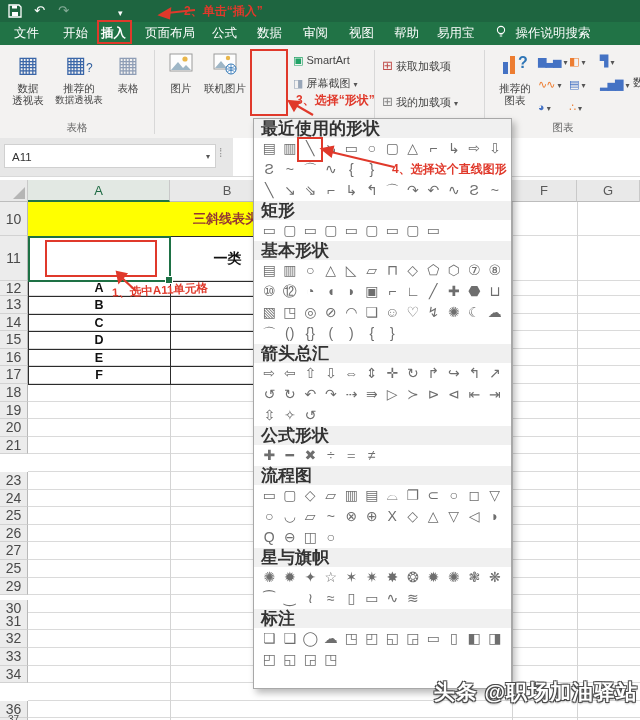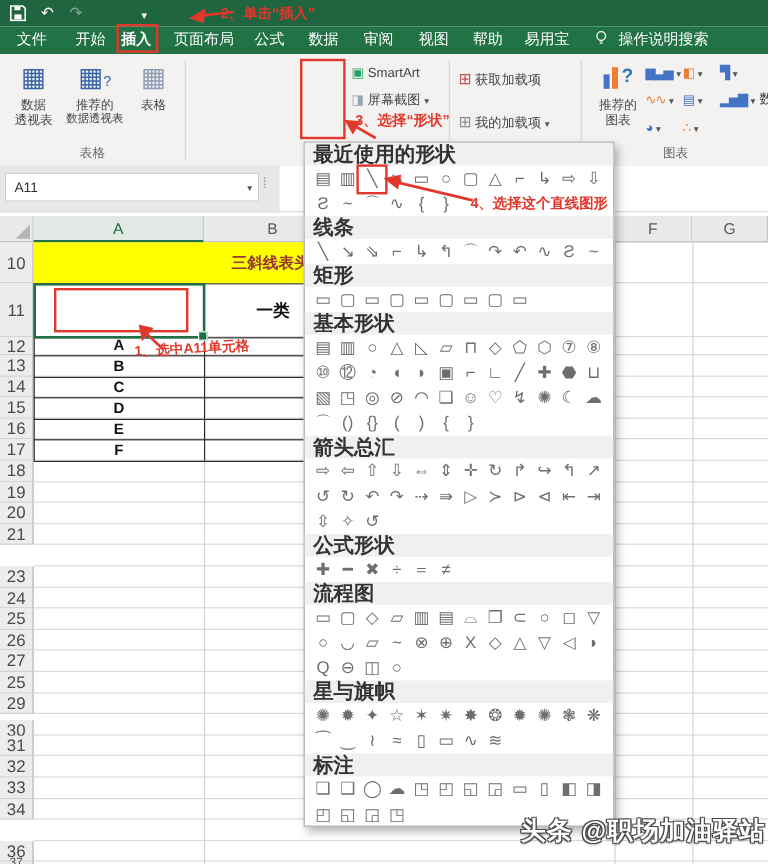--- a/index.html
+++ b/index.html
@@ -108,20 +108,42 @@
     <span class="ic" style="color:#3a66a8;font-size:22px;">▦<span style="font-size:12px;color:#2e5e9e;">?</span></span>
     <div class="rb-lbl">推荐的</div>
     <div class="rb-lbl" style="font-size:9.5px;">数据透视表</div>
   </div>
   <div class="rb-big" style="left:108px;width:40px;">
     <span class="ic" style="color:#8e9db5;font-size:22px;">▦</span>
     <div class="rb-lbl">表格</div>
   </div>
   <div class="rb-divider" style="left:154px;"></div>
 
+  <div class="rb-big" style="left:160px;width:42px;">
+    <span class="ic">
+      <svg width="26" height="24" viewBox="0 0 26 24" style="margin-top:4px;">
+          <rect x="2" y="2" width="22" height="17" fill="#fdfdfd" stroke="#9b9b9b"></rect>
+          <circle cx="17" cy="7" r="2.6" fill="#e9b64a"></circle>
+          <path d="M3 18 l7-8 5 6 3-3 5 5z" fill="#9eb6c6"></path>
+        </svg>
+    </span>
+    <div class="rb-lbl">图片</div>
+  </div>
+  <div class="rb-big" style="left:202px;width:46px;">
+    <span class="ic">
+      <svg width="26" height="24" viewBox="0 0 26 24" style="margin-top:4px;">
+          <rect x="2" y="2" width="22" height="15" fill="#fdfdfd" stroke="#9b9b9b"></rect>
+          <circle cx="16" cy="6" r="2.2" fill="#e9b64a"></circle>
+          <path d="M3 16 l6-7 5 6 3-3 6 4z" fill="#9eb6c6"></path>
+          <circle cx="19" cy="17" r="5" fill="#fff" stroke="#2e75b6"></circle>
+          <path d="M14.5 17h9M19 12.5v9M15.5 14.5c2 1.5 5 1.5 7 0M15.5 19.5c2-1.5 5-1.5 7 0" stroke="#2e75b6" fill="none" stroke-width=".8"></path>
+        </svg>
+    </span>
+    <div class="rb-lbl">联机图片</div>
+  </div>
 
 
   <div class="rb-small" style="left:293px;top:9px;">
     <span class="ic" style="color:#21a366;">▣</span><span>SmartArt</span>
   </div>
   <div class="rb-small" style="left:293px;top:31px;">
     <span class="ic" style="color:#98a6b8;">◨</span><span>屏幕截图</span> <span class="caret">▾</span>
   </div>
 
   <div class="rb-divider" style="left:374px;"></div>
@@ -255,21 +277,20 @@
 <div class="a-letter" style="top:348.8px;height:18px;line-height:18px;">E</div>
 <div class="a-letter" style="top:366.4px;height:18px;line-height:18px;">F</div>
 <div id="sel-a11">
     <div class="handle"></div>
   </div>
 
 <div class="abs" id="shapes-panel">
     <div class="sec-h">最近使用的形状</div>
     <div class="shape-row"><div class="shape-cell" style="display: inline-block;">▤</div><div class="shape-cell" style="display: inline-block;">▥</div><div class="shape-cell" style="display: inline-block;">╲</div><div class="shape-cell" style="display: inline-block;">↘</div><div class="shape-cell" style="display: inline-block;">▭</div><div class="shape-cell" style="display: inline-block;">○</div><div class="shape-cell" style="display: inline-block;">▢</div><div class="shape-cell" style="display: inline-block;">△</div><div class="shape-cell" style="display: inline-block;">⌐</div><div class="shape-cell" style="display: inline-block;">↳</div><div class="shape-cell" style="display: inline-block;">⇨</div><div class="shape-cell" style="display: inline-block;">⇩</div></div>
     <div class="shape-row"><div class="shape-cell" style="display: inline-block;">Ƨ</div><div class="shape-cell" style="display: inline-block;">~</div><div class="shape-cell" style="display: inline-block;">⌒</div><div class="shape-cell" style="display: inline-block;">∿</div><div class="shape-cell" style="display: inline-block;">{</div><div class="shape-cell" style="display: inline-block;">}</div></div>
-    <div class="sec-h">线条</div>
     <div class="shape-row"><div class="shape-cell" style="display: inline-block;">╲</div><div class="shape-cell" style="display: inline-block;">↘</div><div class="shape-cell" style="display: inline-block;">⇘</div><div class="shape-cell" style="display: inline-block;">⌐</div><div class="shape-cell" style="display: inline-block;">↳</div><div class="shape-cell" style="display: inline-block;">↰</div><div class="shape-cell" style="display: inline-block;">⌒</div><div class="shape-cell" style="display: inline-block;">↷</div><div class="shape-cell" style="display: inline-block;">↶</div><div class="shape-cell" style="display: inline-block;">∿</div><div class="shape-cell" style="display: inline-block;">Ƨ</div><div class="shape-cell" style="display: inline-block;">~</div></div>
     <div class="sec-h">矩形</div>
     <div class="shape-row"><div class="shape-cell" style="display: inline-block;">▭</div><div class="shape-cell" style="display: inline-block;">▢</div><div class="shape-cell" style="display: inline-block;">▭</div><div class="shape-cell" style="display: inline-block;">▢</div><div class="shape-cell" style="display: inline-block;">▭</div><div class="shape-cell" style="display: inline-block;">▢</div><div class="shape-cell" style="display: inline-block;">▭</div><div class="shape-cell" style="display: inline-block;">▢</div><div class="shape-cell" style="display: inline-block;">▭</div></div>
     <div class="sec-h">基本形状</div>
     <div class="shape-row"><div class="shape-cell" style="display: inline-block;">▤</div><div class="shape-cell" style="display: inline-block;">▥</div><div class="shape-cell" style="display: inline-block;">○</div><div class="shape-cell" style="display: inline-block;">△</div><div class="shape-cell" style="display: inline-block;">◺</div><div class="shape-cell" style="display: inline-block;">▱</div><div class="shape-cell" style="display: inline-block;">⊓</div><div class="shape-cell" style="display: inline-block;">◇</div><div class="shape-cell" style="display: inline-block;">⬠</div><div class="shape-cell" style="display: inline-block;">⬡</div><div class="shape-cell" style="display: inline-block;">⑦</div><div class="shape-cell" style="display: inline-block;">⑧</div></div>
     <div class="shape-row"><div class="shape-cell" style="display: inline-block;">⑩</div><div class="shape-cell" style="display: inline-block;">⑫</div><div class="shape-cell" style="display: inline-block;">◔</div><div class="shape-cell" style="display: inline-block;">◖</div><div class="shape-cell" style="display: inline-block;">◗</div><div class="shape-cell" style="display: inline-block;">▣</div><div class="shape-cell" style="display: inline-block;">⌐</div><div class="shape-cell" style="display: inline-block;">∟</div><div class="shape-cell" style="display: inline-block;">╱</div><div class="shape-cell" style="display: inline-block;">✚</div><div class="shape-cell" style="display: inline-block;">⬣</div><div class="shape-cell" style="display: inline-block;">⊔</div></div>
     <div class="shape-row"><div class="shape-cell" style="display: inline-block;">▧</div><div class="shape-cell" style="display: inline-block;">◳</div><div class="shape-cell" style="display: inline-block;">◎</div><div class="shape-cell" style="display: inline-block;">⊘</div><div class="shape-cell" style="display: inline-block;">◠</div><div class="shape-cell" style="display: inline-block;">❏</div><div class="shape-cell" style="display: inline-block;">☺</div><div class="shape-cell" style="display: inline-block;">♡</div><div class="shape-cell" style="display: inline-block;">↯</div><div class="shape-cell" style="display: inline-block;">✺</div><div class="shape-cell" style="display: inline-block;">☾</div><div class="shape-cell" style="display: inline-block;">☁</div></div>
     <div class="shape-row"><div class="shape-cell" style="display: inline-block;">⌒</div><div class="shape-cell" style="display: inline-block;">()</div><div class="shape-cell" style="display: inline-block;">{}</div><div class="shape-cell" style="display: inline-block;">(</div><div class="shape-cell" style="display: inline-block;">)</div><div class="shape-cell" style="display: inline-block;">{</div><div class="shape-cell" style="display: inline-block;">}</div></div>
     <div class="sec-h">箭头总汇</div>
     <div class="shape-row"><div class="shape-cell" style="display: inline-block;">⇨</div><div class="shape-cell" style="display: inline-block;">⇦</div><div class="shape-cell" style="display: inline-block;">⇧</div><div class="shape-cell" style="display: inline-block;">⇩</div><div class="shape-cell" style="display: inline-block;">⇔</div><div class="shape-cell" style="display: inline-block;">⇕</div><div class="shape-cell" style="display: inline-block;">✛</div><div class="shape-cell" style="display: inline-block;">↻</div><div class="shape-cell" style="display: inline-block;">↱</div><div class="shape-cell" style="display: inline-block;">↪</div><div class="shape-cell" style="display: inline-block;">↰</div><div class="shape-cell" style="display: inline-block;">↗</div></div>

